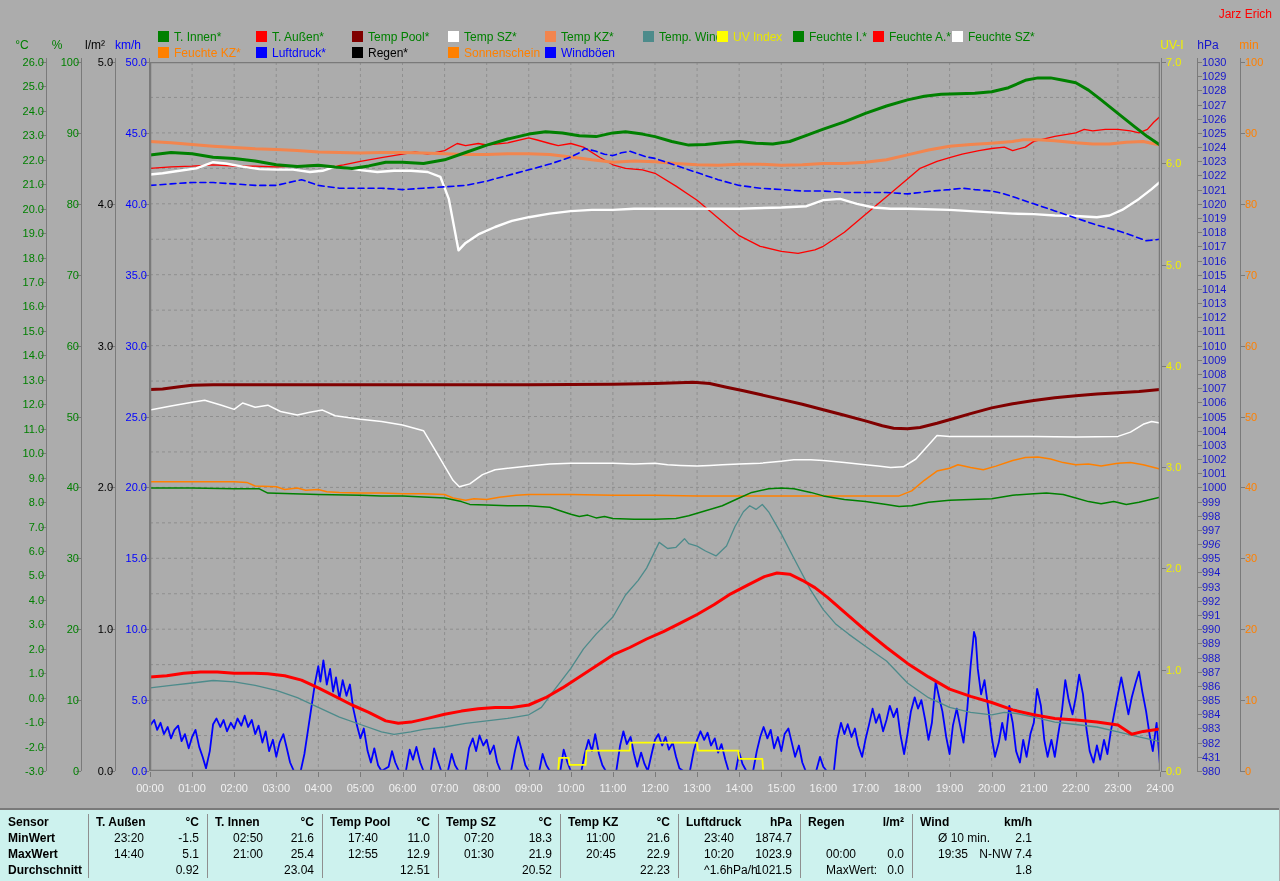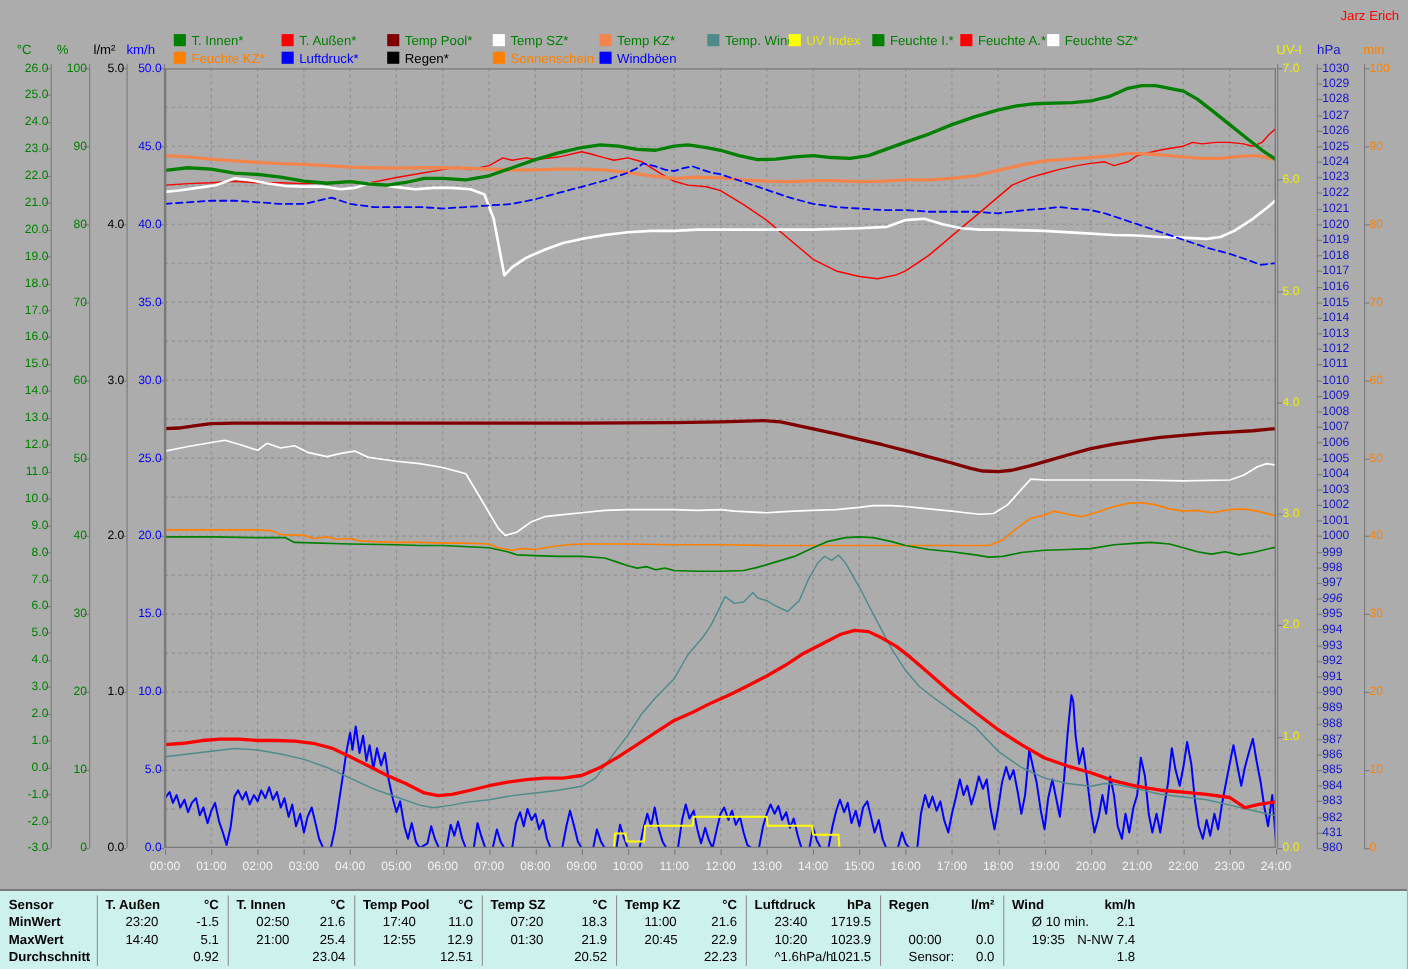--- a/index.html
+++ b/index.html
@@ -496,21 +496,21 @@
         <div class="fcell" style="left: 438px; width: 122px;">
           <span class="lt">07:20</span>
           <span class="rt">18.3</span>
         </div>
         <div class="fcell" style="left: 560px; width: 118px;">
           <span class="lt">11:00</span>
           <span class="rt">21.6</span>
         </div>
         <div class="fcell" style="left: 678px; width: 122px;">
           <span class="lt">23:40</span>
-          <span class="rt">1719.5</span>
+          <span class="rt">1874.7</span>
         </div>
         <div class="fcell" style="left: 800px; width: 112px;">
           <span class="lt"></span>
           <span class="rt"></span>
         </div>
         <div class="fcell" style="left: 912px; width: 128px;">
           <span class="lt">Ø 10 min.</span>
           <span class="rt">2.1</span>
         </div>
       </div>
@@ -569,21 +569,21 @@
         </div>
         <div class="fcell" style="left: 560px; width: 118px;">
           <span class="lt"></span>
           <span class="rt">22.23</span>
         </div>
         <div class="fcell" style="left: 678px; width: 122px;">
           <span class="lt">^1.6hPa/h</span>
           <span class="rt">1021.5</span>
         </div>
         <div class="fcell" style="left: 800px; width: 112px;">
-          <span class="lt">Sensor:</span>
+          <span class="lt">MaxWert:</span>
           <span class="rt">0.0</span>
         </div>
         <div class="fcell" style="left: 912px; width: 128px;">
           <span class="lt"></span>
           <span class="rt">1.8</span>
         </div>
       </div>
     </div>
 </div>
 

